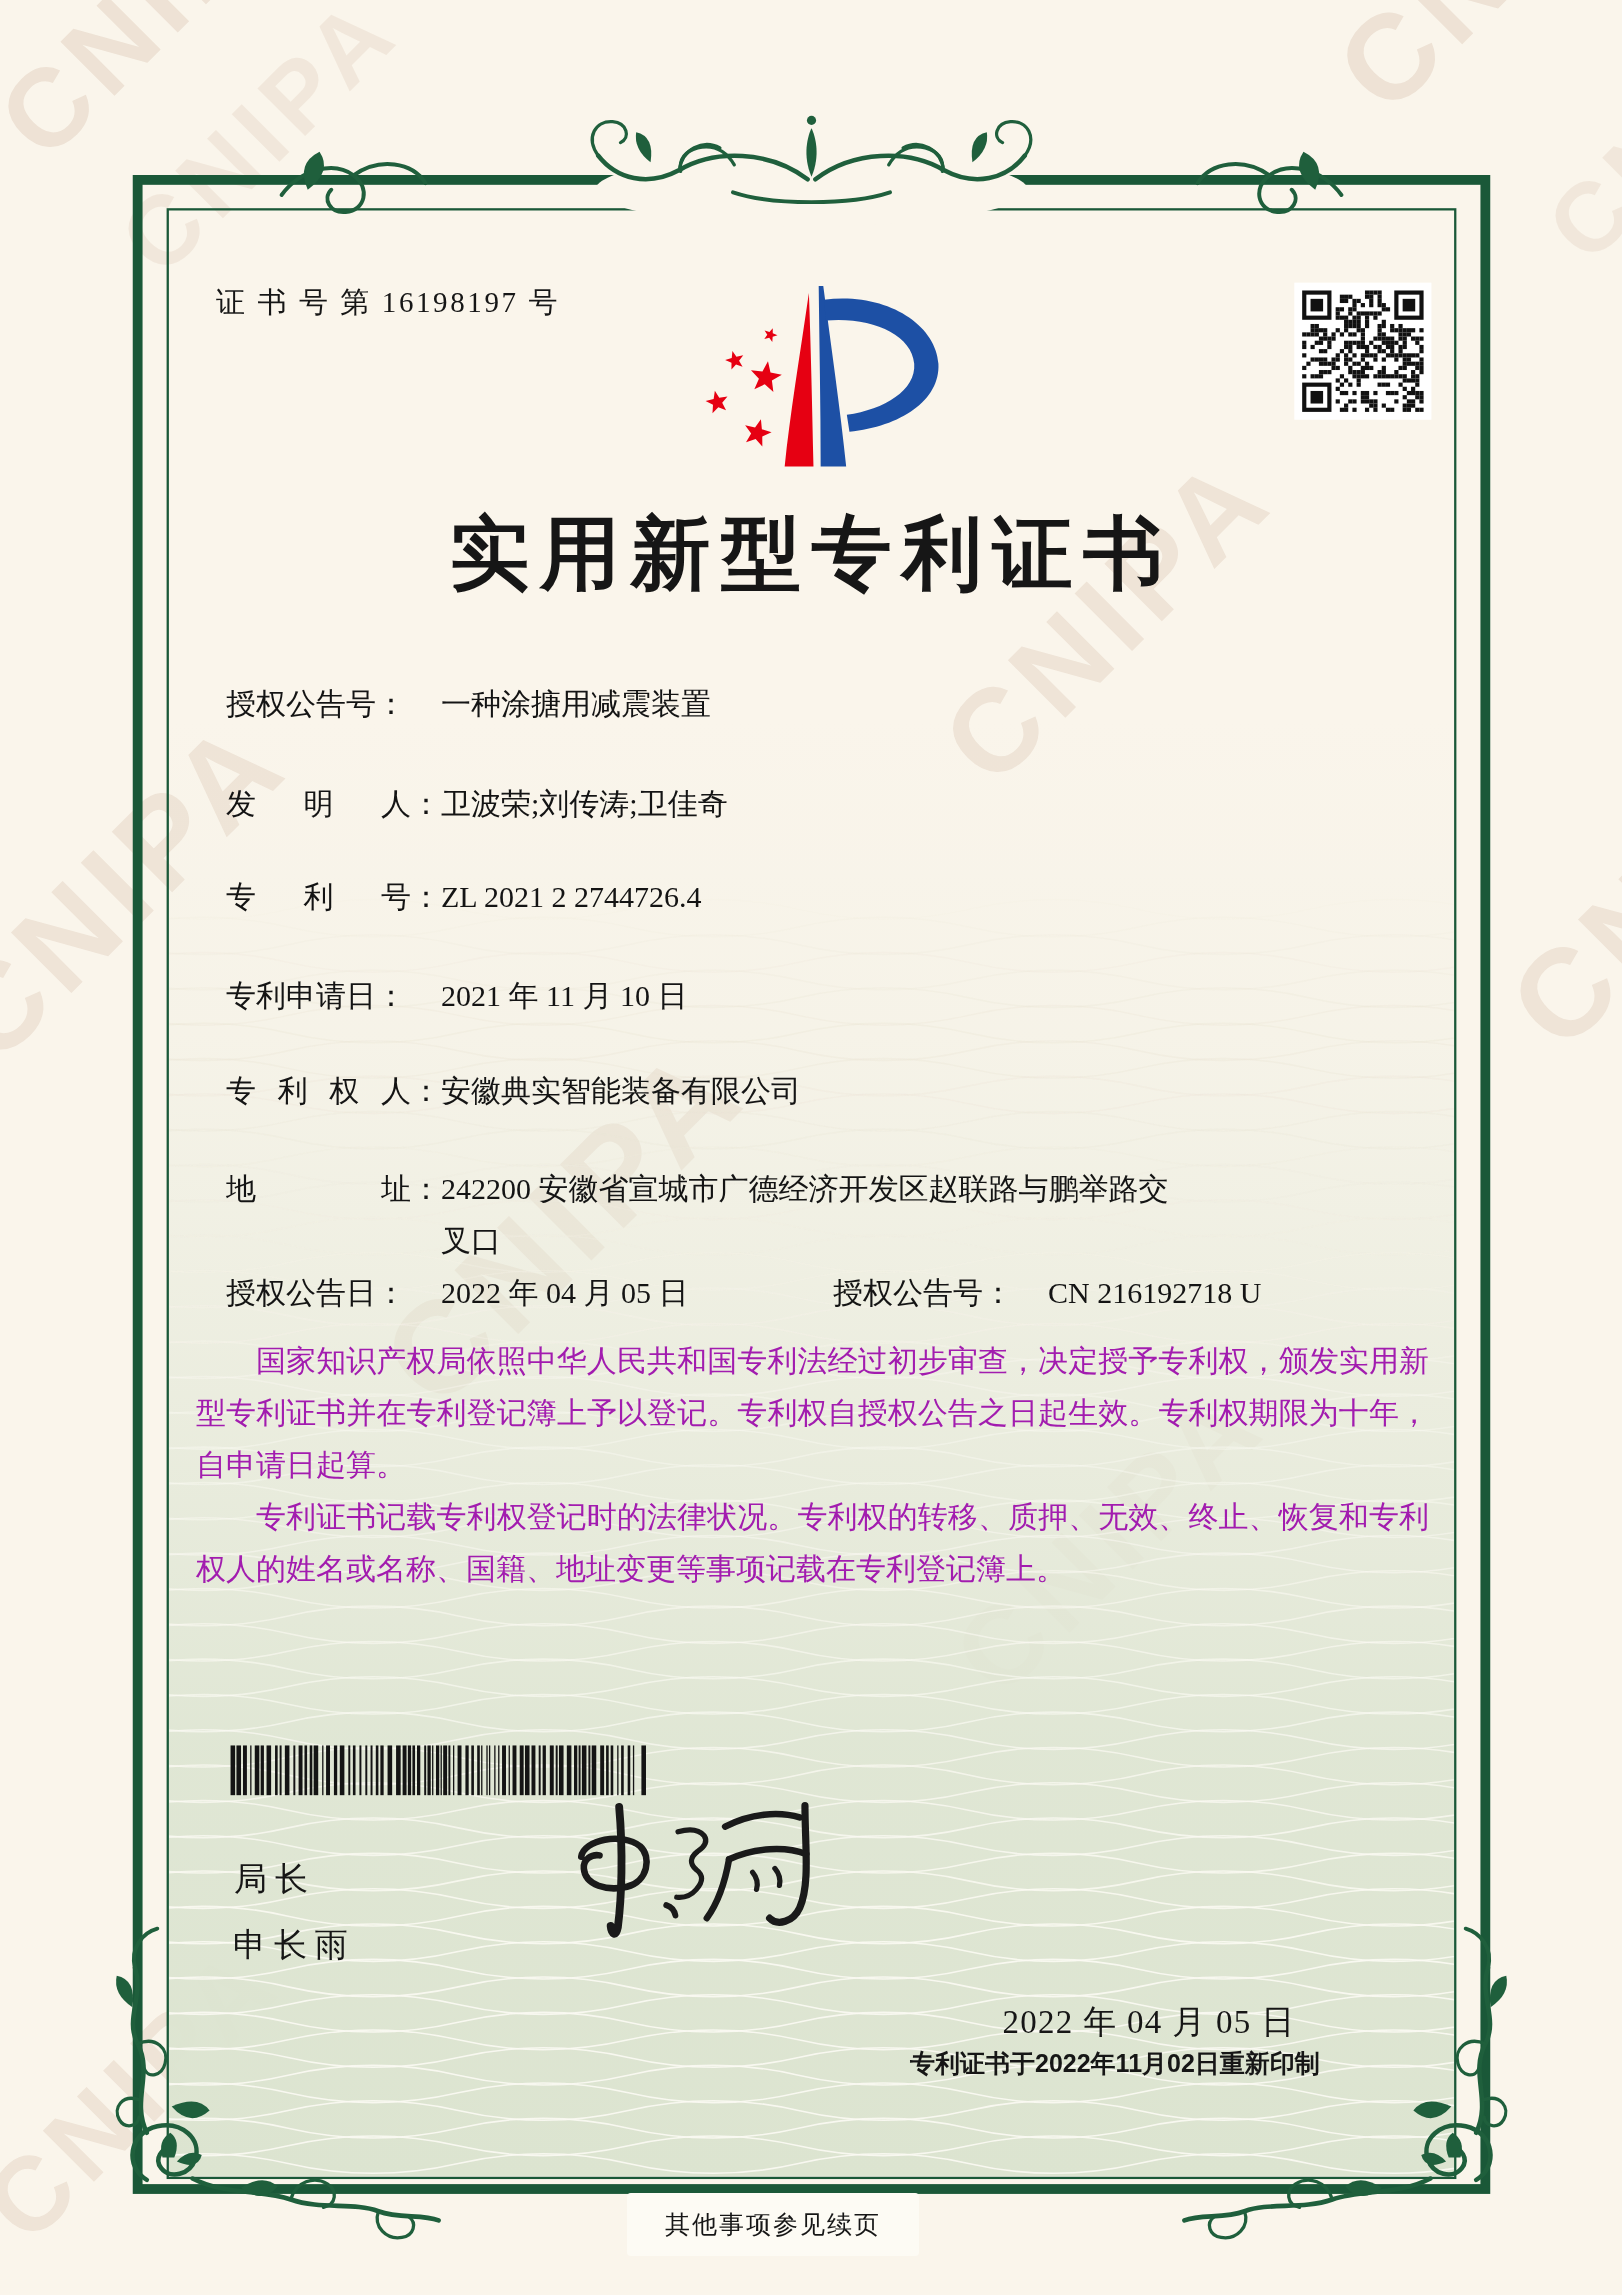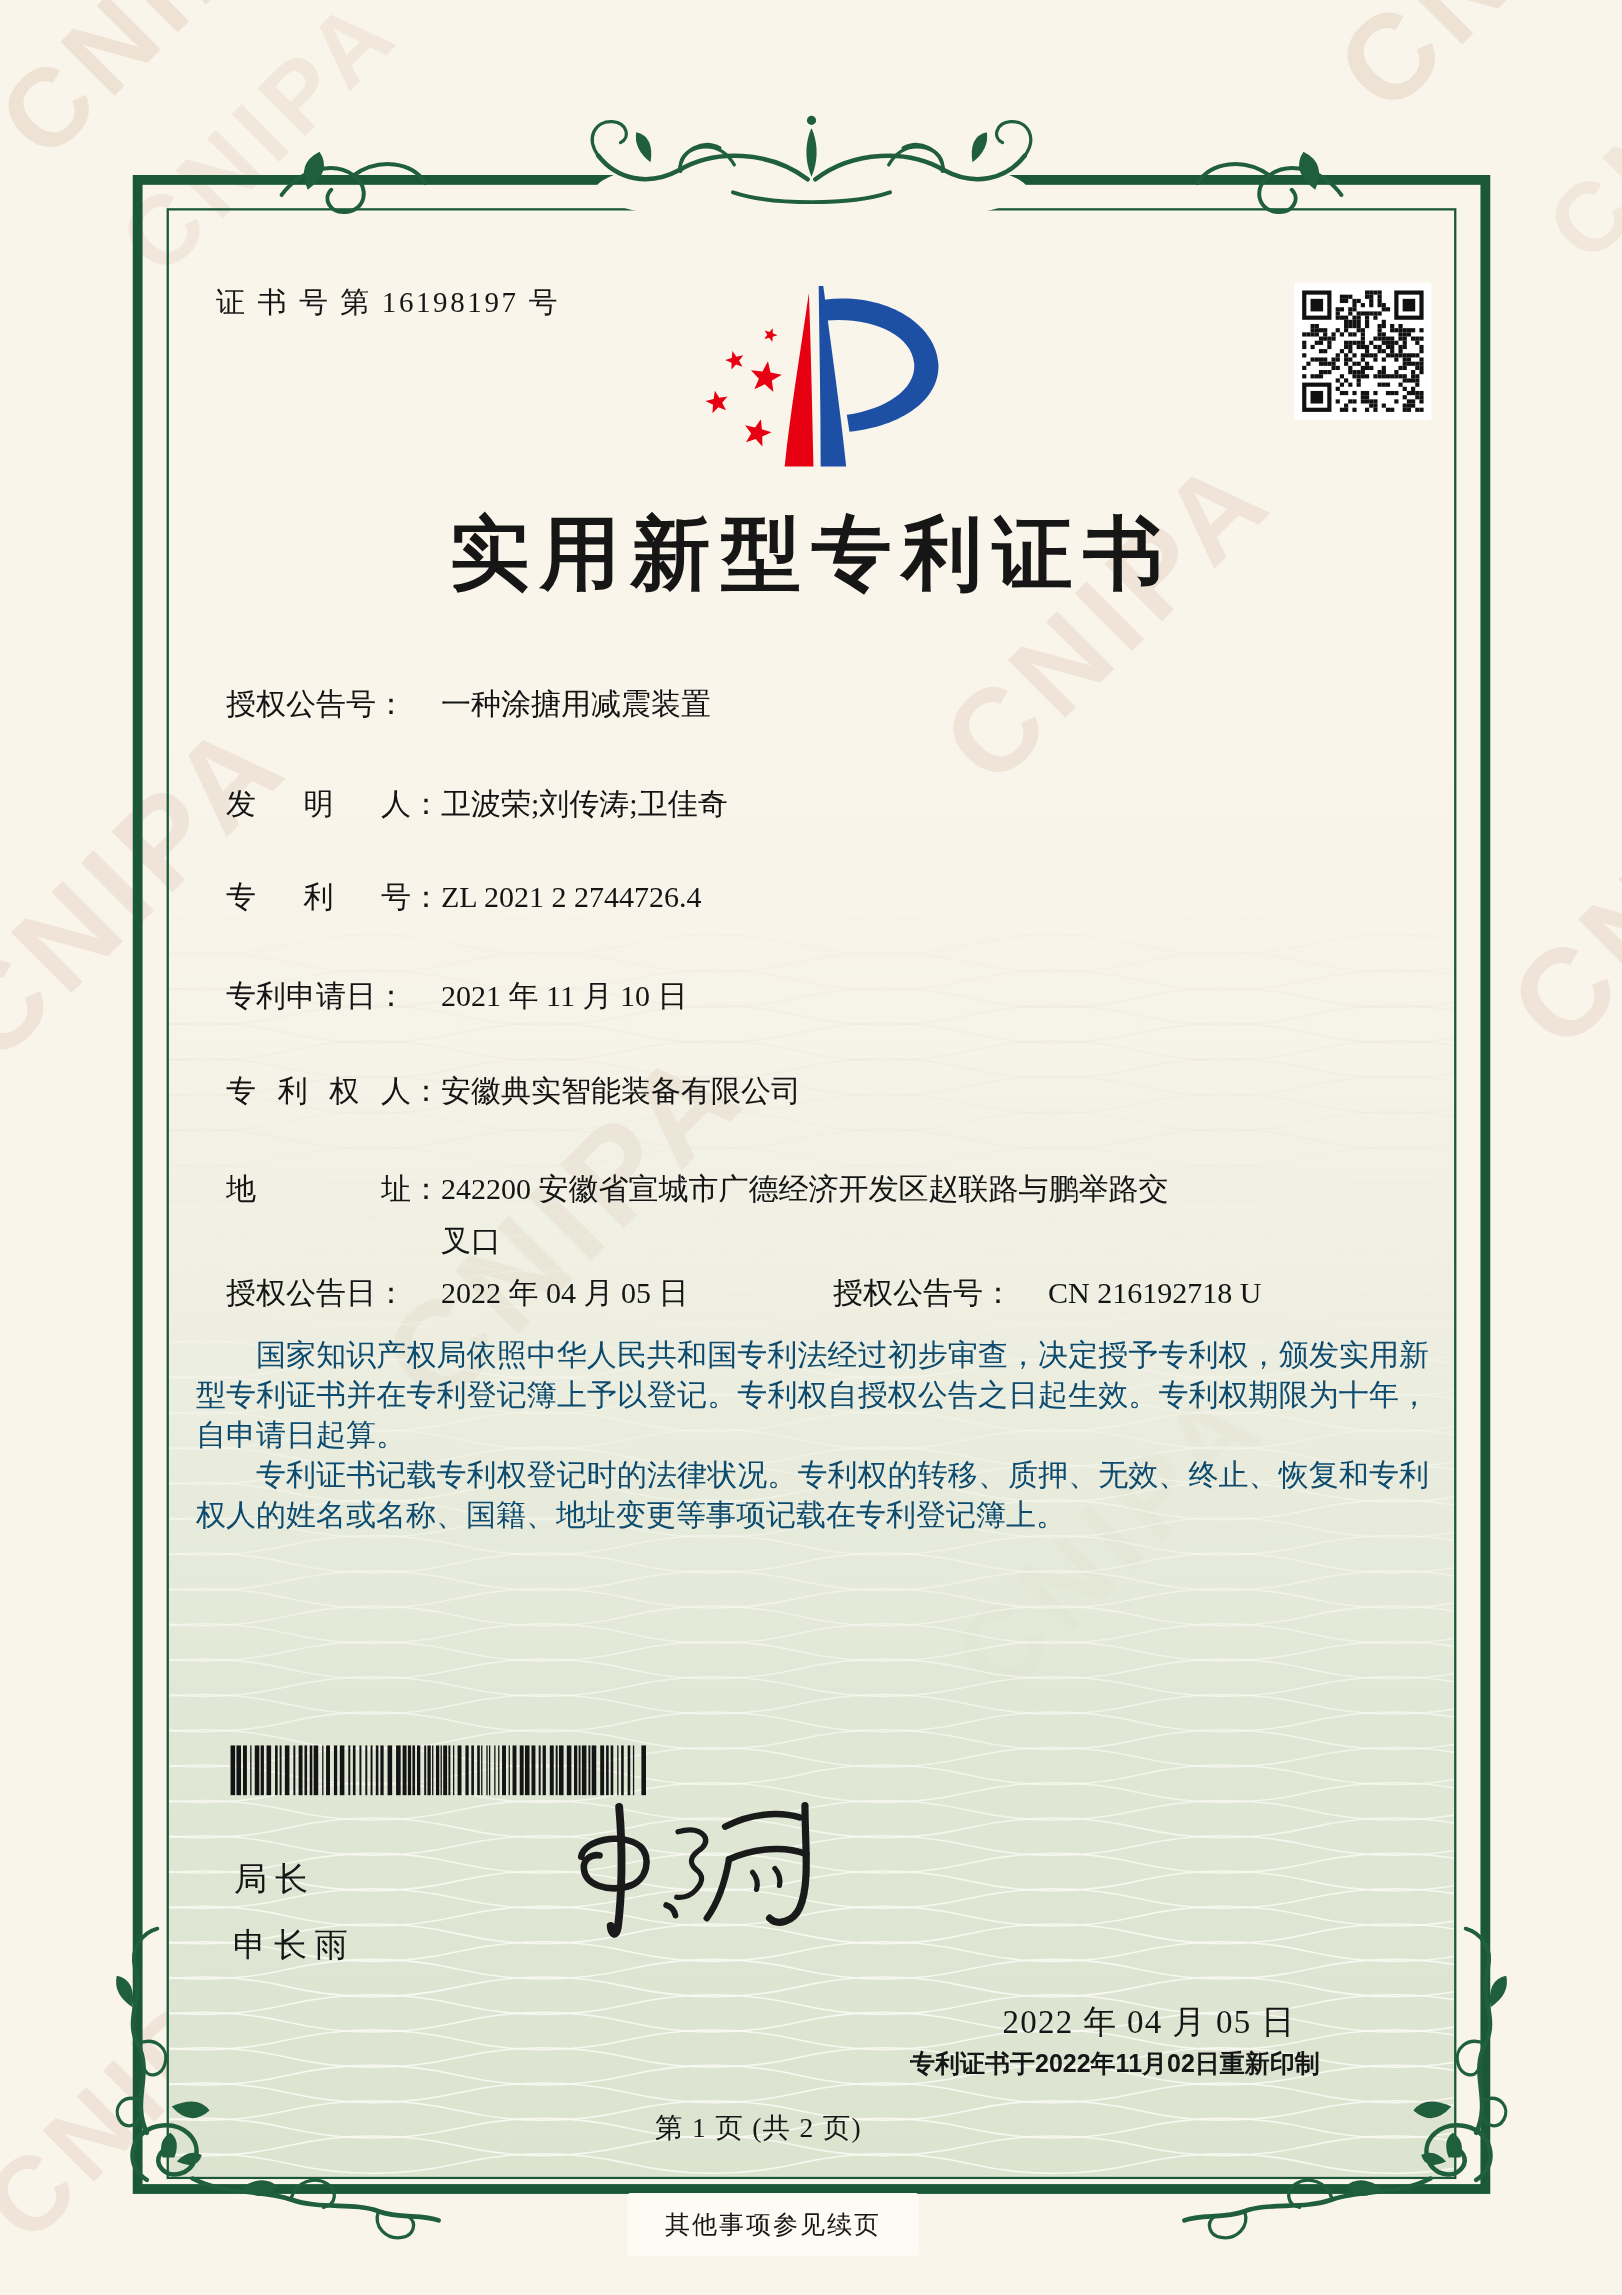--- a/index.html
+++ b/index.html
@@ -12,22 +12,22 @@
   .txt{position:absolute;color:#161616;white-space:nowrap;}
   .certno{left:216px;top:283px;font-size:29px;letter-spacing:2.6px;}
   .title{left:0;width:1623px;top:501px;font-size:80px;font-weight:700;letter-spacing:10.5px;text-align:center;}
   .frow{position:absolute;left:226px;font-size:30px;height:39px;line-height:39px;color:#141414;}
   .flabel{display:inline-block;vertical-align:top;}
   .flabel.just{width:185px;text-align:justify;text-align-last:justify;}
   .fcolon{display:inline-block;vertical-align:top;}
   .fvalue{position:absolute;left:215px;top:0;white-space:nowrap;}
   .fvalue2{position:absolute;left:822px;top:0;white-space:nowrap;}
   .flabel2{position:absolute;left:607px;top:0;white-space:nowrap;}
-  .body-text{position:absolute;left:196px;top:1335px;width:1233px;font-size:30px;line-height:40px;
-      text-align:justify;color:#0c4a6e;}
+  .body-text{position:absolute;left:196px;top:1335px;width:1233px;font-size:30px;line-height:52px;
+      text-align:justify;color:#a21caf;}
   .body-text p{margin:0;text-indent:60px;}
   .officer-title{left:234px;top:1857px;font-size:33px;letter-spacing:7.9px;
       font-family:Liberation Serif, serif;font-weight:500;}
   .officer-name{left:233px;top:1923px;font-size:33px;letter-spacing:7.9px;
       font-family:"Liberation Sans","DejaVu Sans",sans-serif;font-weight:500;}
   .issue-date{left:910px;top:2000px;width:478px;text-align:center;font-size:33px;letter-spacing:1.3px;}
   .reprint{left:910px;top:2047px;width:497px;font-size:25px;font-weight:700;
       font-family:"Liberation Sans","DejaVu Sans",sans-serif;}
   .page-ind{left:52px;top:2110px;width:1413px;text-align:center;font-size:27.5px;letter-spacing:1.3px;}
   .footnote-box{position:absolute;left:627px;top:2193px;width:292px;height:63px;background:#fdfbf4;
@@ -660,18 +660,17 @@
   <div class="body-text">
     <p>国家知识产权局依照中华人民共和国专利法经过初步审查，决定授予专利权，颁发实用新型专利证书并在专利登记簿上予以登记。专利权自授权公告之日起生效。专利权期限为十年，自申请日起算。</p>
     <p>专利证书记载专利权登记时的法律状况。专利权的转移、质押、无效、终止、恢复和专利权人的姓名或名称、国籍、地址变更等事项记载在专利登记簿上。</p>
   </div>
 
   <div class="txt officer-title">局长</div>
   <div class="txt officer-name">申长雨</div>
 
   <div class="txt issue-date">2022 年 04 月 05 日</div>
   <div class="txt reprint">专利证书于2022年11月02日重新印制</div>
-  <div class="txt page-ind">第 1 页 (共 2 页)</div>
 
   <div class="footnote-box"></div>
   <div class="txt footnote">其他事项参见续页</div>
 </div>
 
 
 </body></html>

